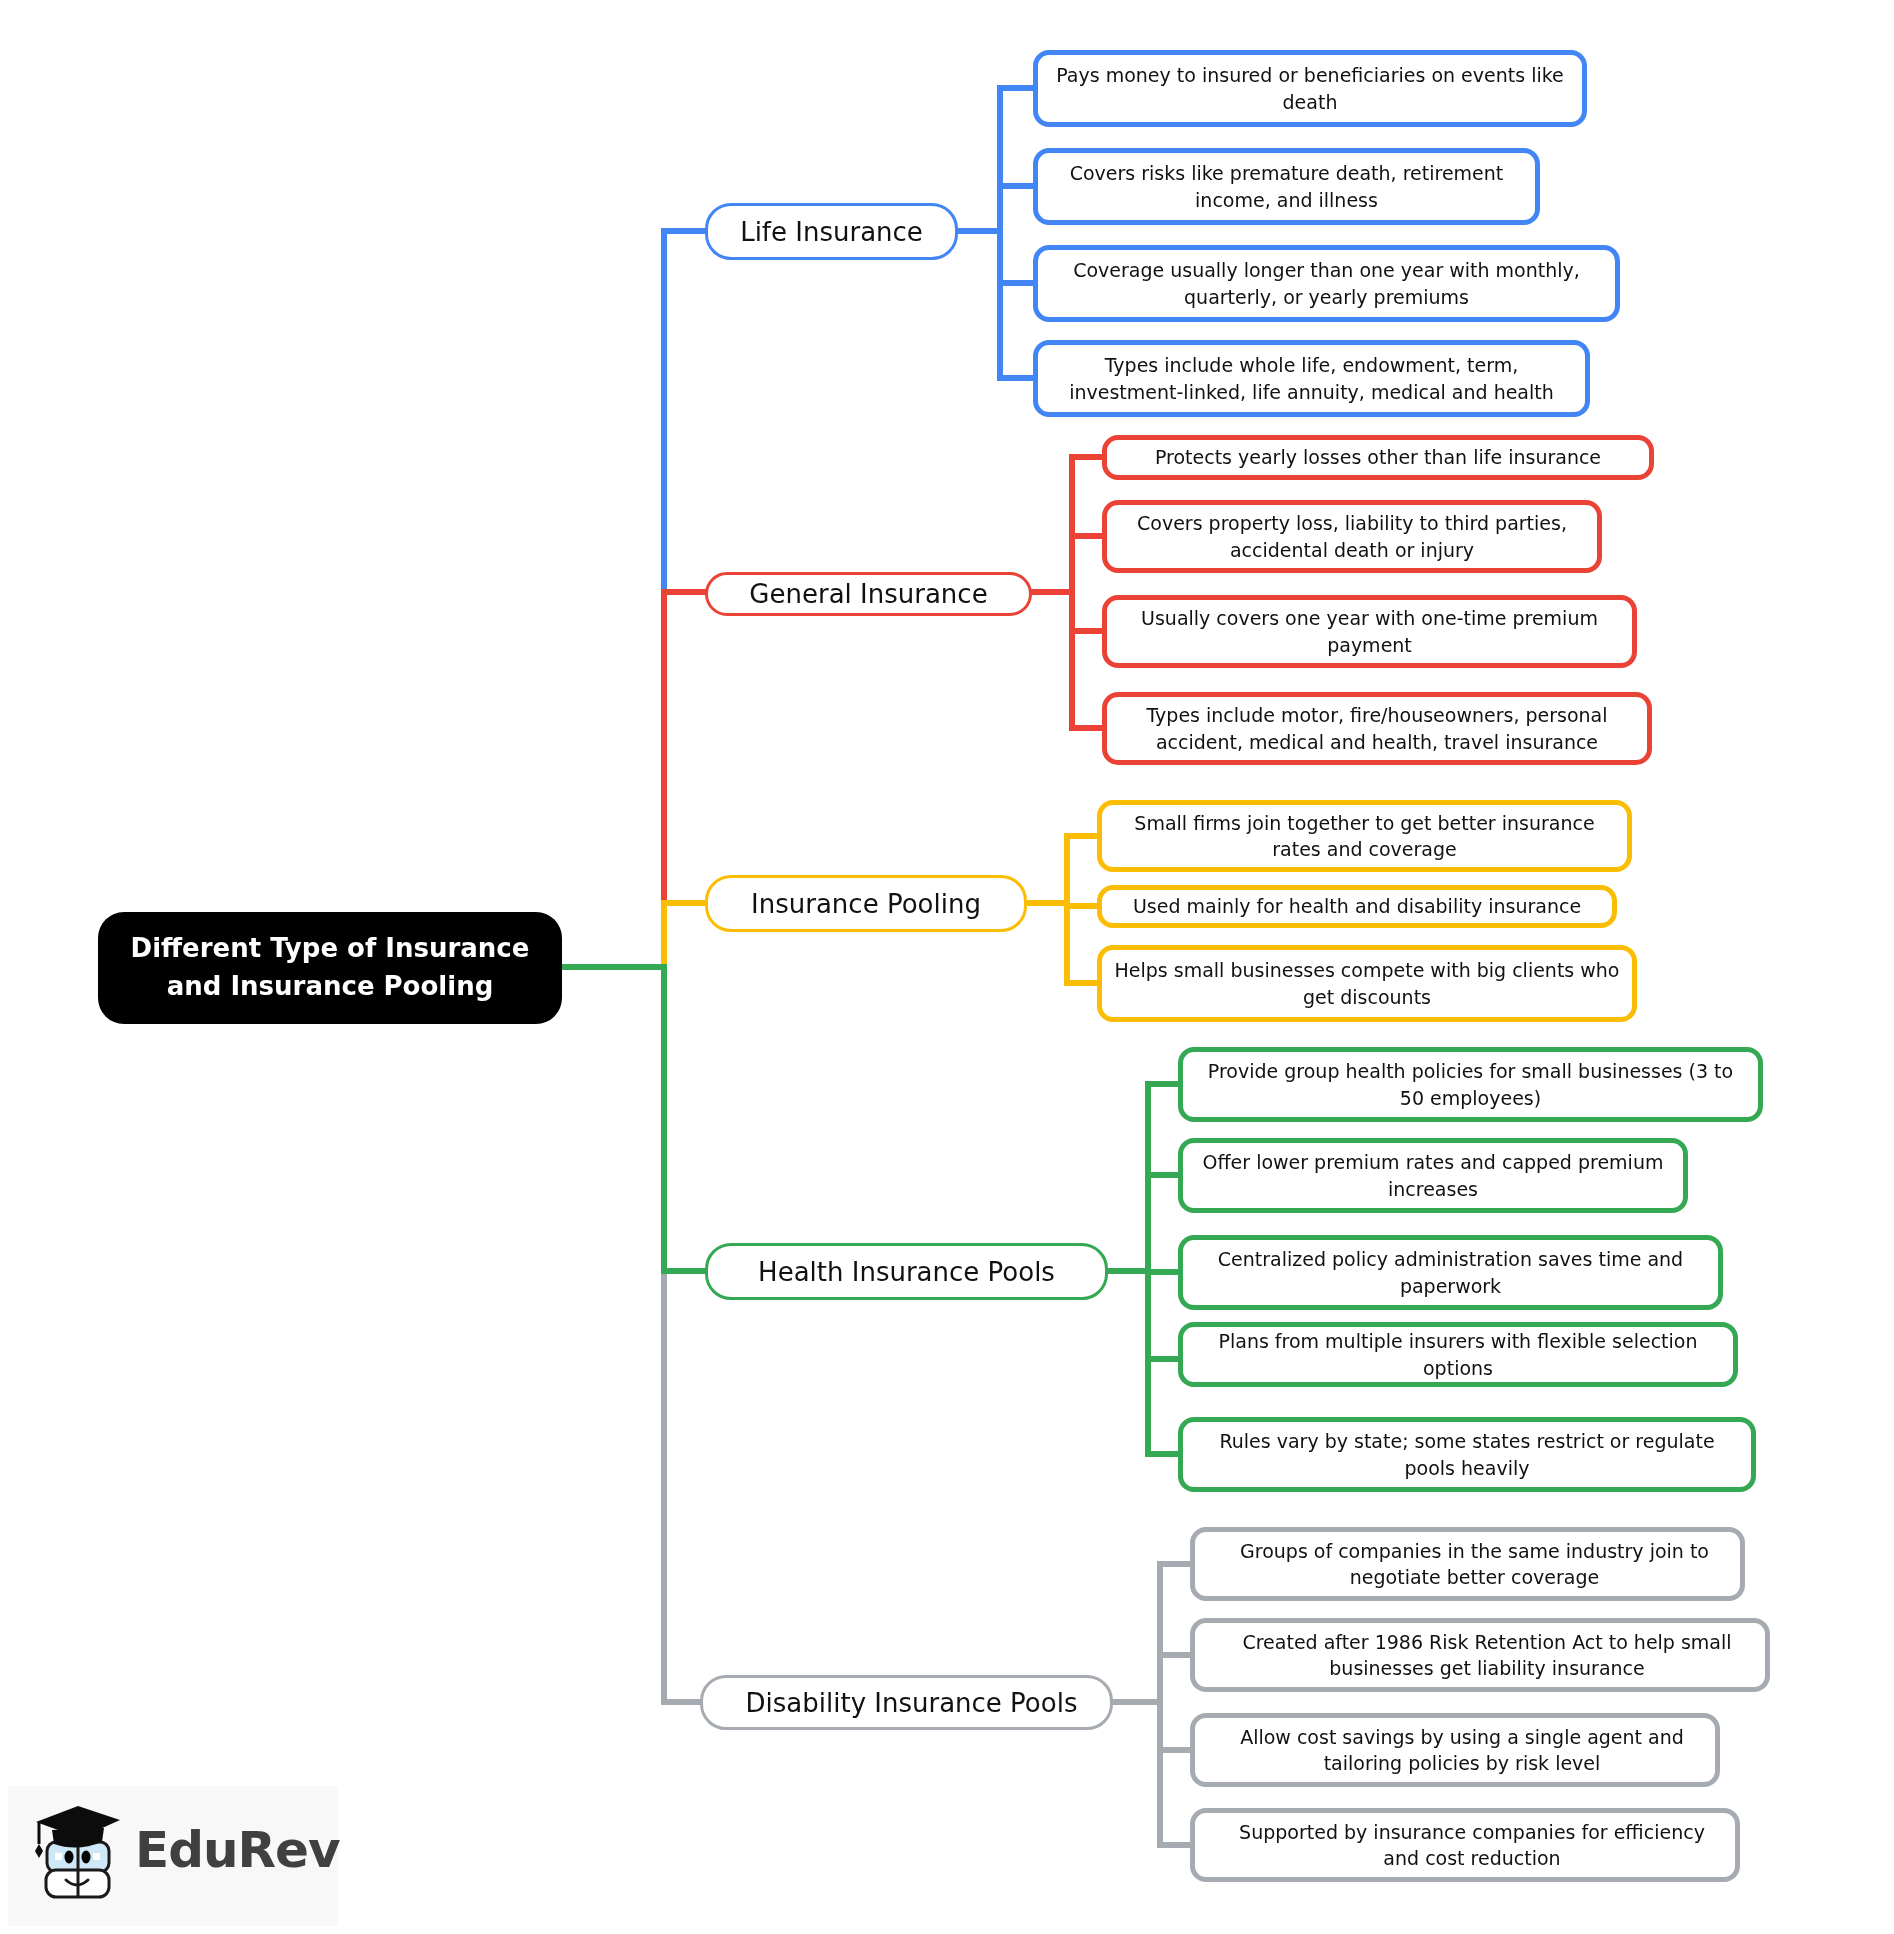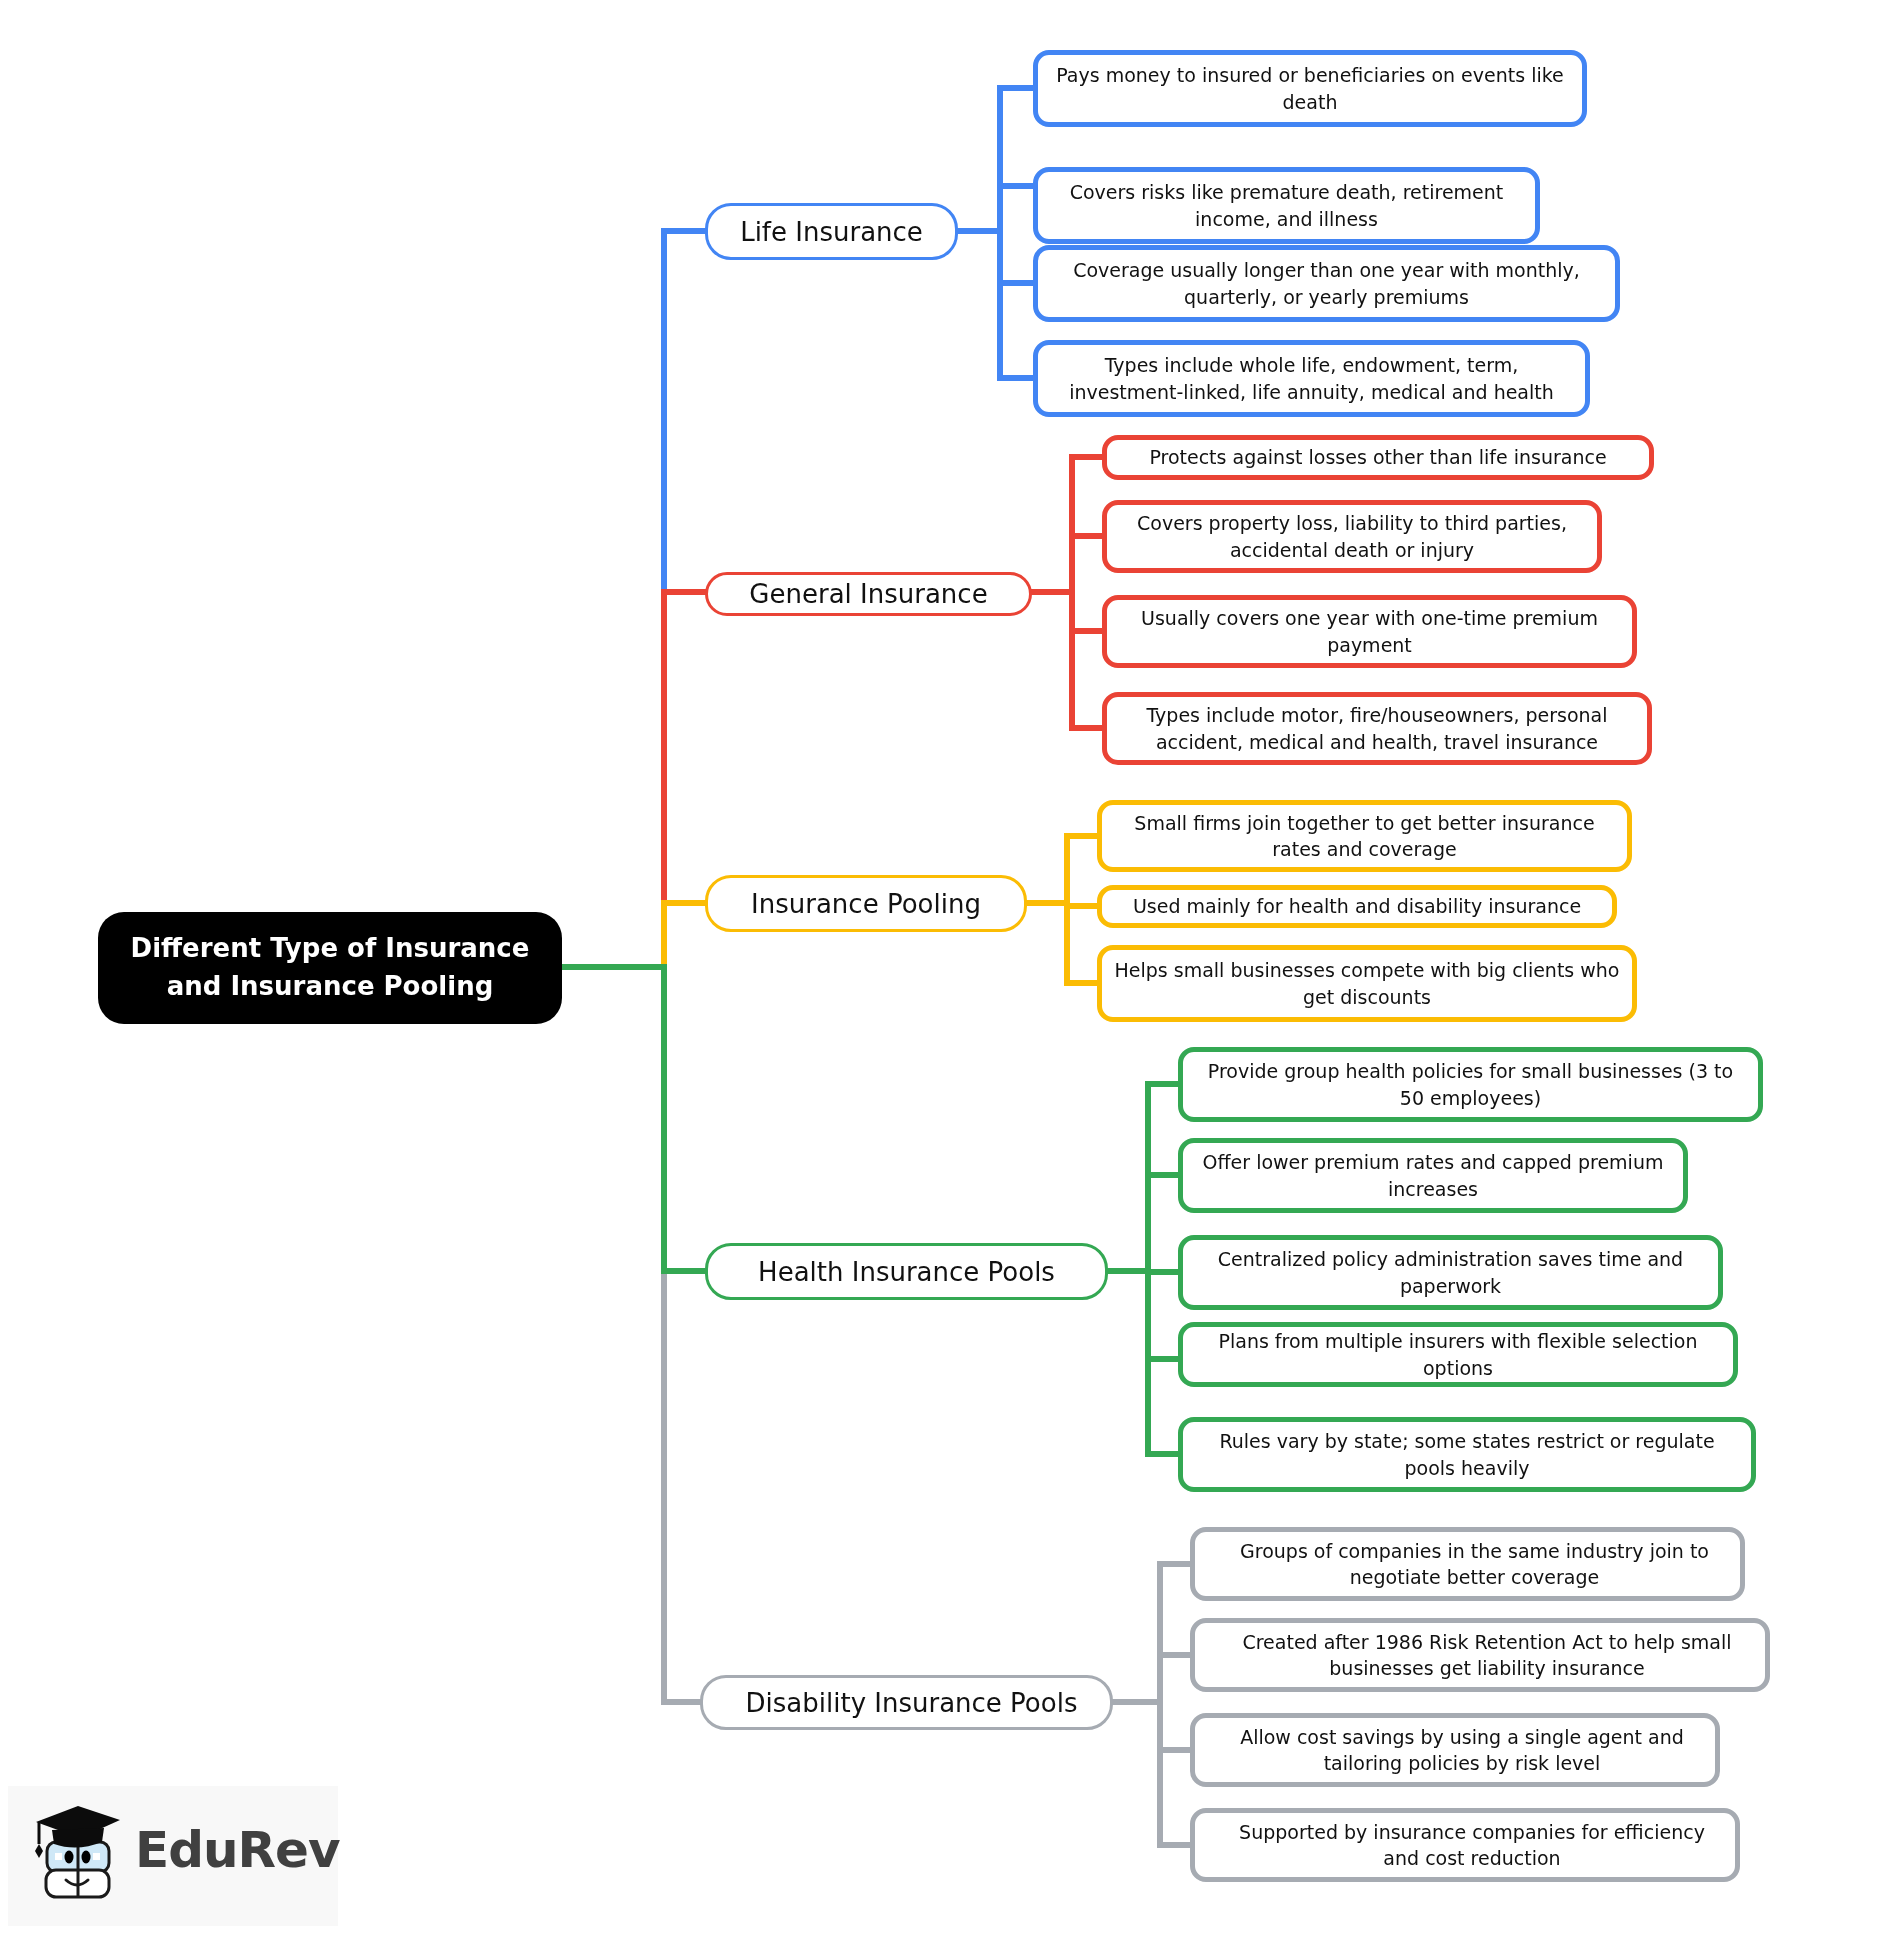--- a/index.html
+++ b/index.html
@@ -99,25 +99,25 @@
 
   <div class="root" style="left:98px;top:912px;width:464px;height:112px;">Different Type of Insurance and Insurance Pooling</div>
 
   <div class="blabel b-life" style="left:705px;top:203px;width:253px;height:57px;">Life Insurance</div>
   <div class="blabel b-general" style="left:705px;top:572px;width:327px;height:44px;">General Insurance</div>
   <div class="blabel b-pooling" style="left:705px;top:875px;width:322px;height:57px;">Insurance Pooling</div>
   <div class="blabel b-health" style="left:705px;top:1243px;width:403px;height:57px;">Health Insurance Pools</div>
   <div class="blabel b-disability" style="left:700px;top:1675px;width:413px;height:55px;">Disability Insurance Pools</div>
 
   <div class="leaf b-life" style="left:1033px;top:50px;width:554px;height:77px;">Pays money to insured or beneficiaries on events like death</div>
-  <div class="leaf b-life" style="left:1033px;top:148px;width:507px;height:77px;margin-top:19px;">Covers risks like premature death, retirement income, and illness</div>
+  <div class="leaf b-life" style="left:1033px;top:148px;width:507px;height:77px;">Covers risks like premature death, retirement income, and illness</div>
   <div class="leaf b-life" style="left:1033px;top:245px;width:587px;height:77px;">Coverage usually longer than one year with monthly, quarterly, or yearly premiums</div>
   <div class="leaf b-life" style="left:1033px;top:340px;width:557px;height:77px;">Types include whole life, endowment, term, investment-linked, life annuity, medical and health</div>
 
-  <div class="leaf b-general" style="left:1102px;top:435px;width:552px;height:45px;">Protects against losses other than life insurance</div>
+  <div class="leaf b-general" style="left:1102px;top:435px;width:552px;height:45px;">Protects yearly losses other than life insurance</div>
   <div class="leaf b-general" style="left:1102px;top:500px;width:500px;height:73px;">Covers property loss, liability to third parties, accidental death or injury</div>
   <div class="leaf b-general" style="left:1102px;top:595px;width:535px;height:73px;">Usually covers one year with one-time premium payment</div>
   <div class="leaf b-general" style="left:1102px;top:692px;width:550px;height:73px;">Types include motor, fire/houseowners, personal accident, medical and health, travel insurance</div>
 
   <div class="leaf b-pooling" style="left:1097px;top:800px;width:535px;height:72px;">Small firms join together to get better insurance rates and coverage</div>
   <div class="leaf b-pooling" style="left:1097px;top:885px;width:520px;height:43px;">Used mainly for health and disability insurance</div>
   <div class="leaf b-pooling" style="left:1097px;top:945px;width:540px;height:77px;">Helps small businesses compete with big clients who get discounts</div>
 
   <div class="leaf b-health" style="left:1178px;top:1047px;width:585px;height:75px;">Provide group health policies for small businesses (3 to 50 employees)</div>
   <div class="leaf b-health" style="left:1178px;top:1138px;width:510px;height:75px;">Offer lower premium rates and capped premium increases</div>

